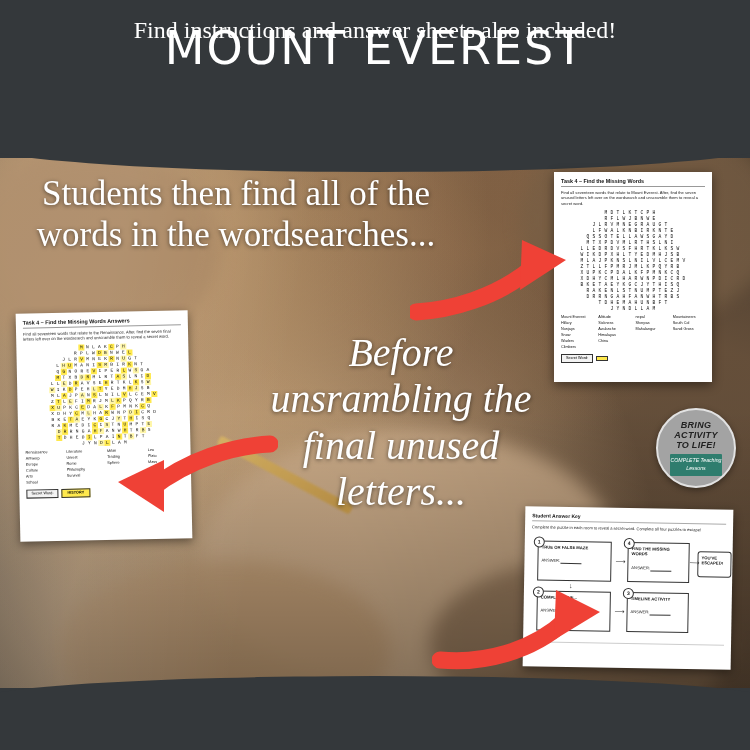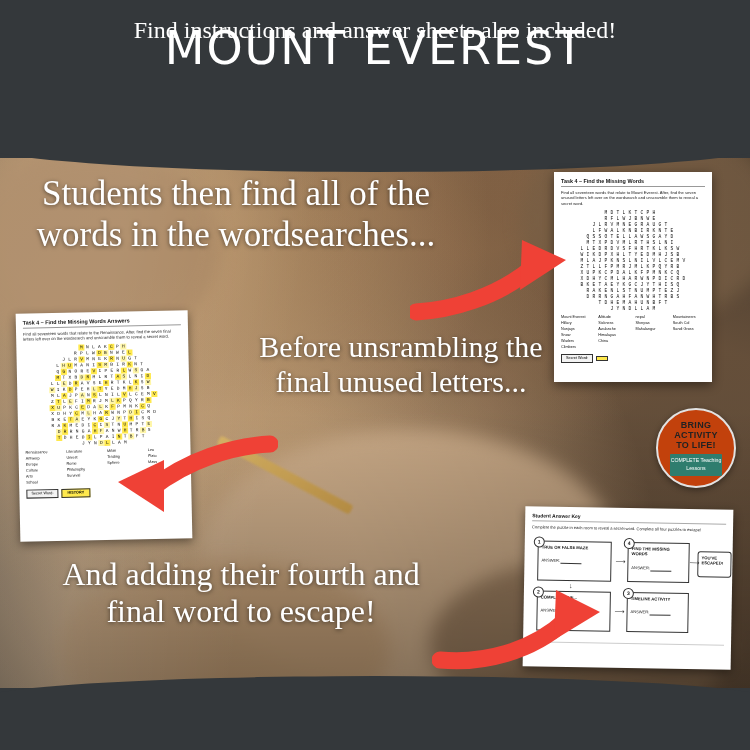--- a/index.html
+++ b/index.html
@@ -123,21 +123,22 @@
     text-align: center;
     text-shadow: 0 1px 4px rgba(0,0,0,0.55);
     line-height: 1.16;
   }
   .cap-1 {
     left: 16px; top: 174px; width: 440px;
     font-size: 35px;
   }
   .cap-2 {
     left: 256px; top: 330px; width: 290px;
-    font-size: 30px;
+    font-size: 40px;
+    font-style: italic;
   }
   .cap-3 {
     left: 46px; top: 556px; width: 390px;
     font-size: 32px;
   }
 
   
   .sheet {
     position: absolute;
     background: #ffffff;
@@ -245,25 +246,26 @@
 
   
   .arrow { position: absolute; }
 
   
   .badge {
     position: absolute;
     left: 656px; top: 408px;
     width: 76px; height: 76px;
     border-radius: 50%;
-    background: #c2410c;
+    background: #a3a3a3;
     border: 2px solid #e2e2e2;
     box-shadow: 0 2px 6px rgba(0,0,0,0.4);
     text-align: center;
     overflow: hidden;
+    font-style: italic;
   }
   .badge-top {
     font-family: "Liberation Sans", sans-serif;
     font-weight: bold;
     font-size: 9px;
     color: #222;
     line-height: 10px;
     padding-top: 10px;
     letter-spacing: 0.3px;
   }
@@ -294,21 +296,20 @@
 
   <div class="title-band">
     <div class="edge"></div>
   </div>
   <div class="title-text">
     <span>Mount Everest</span>
   </div>
 
   <div class="caption cap-1">Students then find all of the words in the wordsearches...</div>
   <div class="caption cap-2">Before unsrambling the final unused letters...</div>
-  <div class="caption cap-3">And adding their fourth and final word to escape!</div>
 
   <div class="sheet" id="sheet-missing-words">
     <div class="sheet-inner">
       <div class="sheet-title">Task 4 – Find the Missing Words</div>
       <div class="sheet-instr">Find all seventeen words that relate to Mount Everest. After, find the seven unused letters left over on the wordsearch and unscramble them to reveal a secret word.</div>
       <div class="grid" id="grid-mw" style="grid-template-columns: repeat(18, 6px);">
           <div class="cell"></div>
           <div class="cell"></div>
           <div class="cell"></div>
           <div class="cell"></div>

